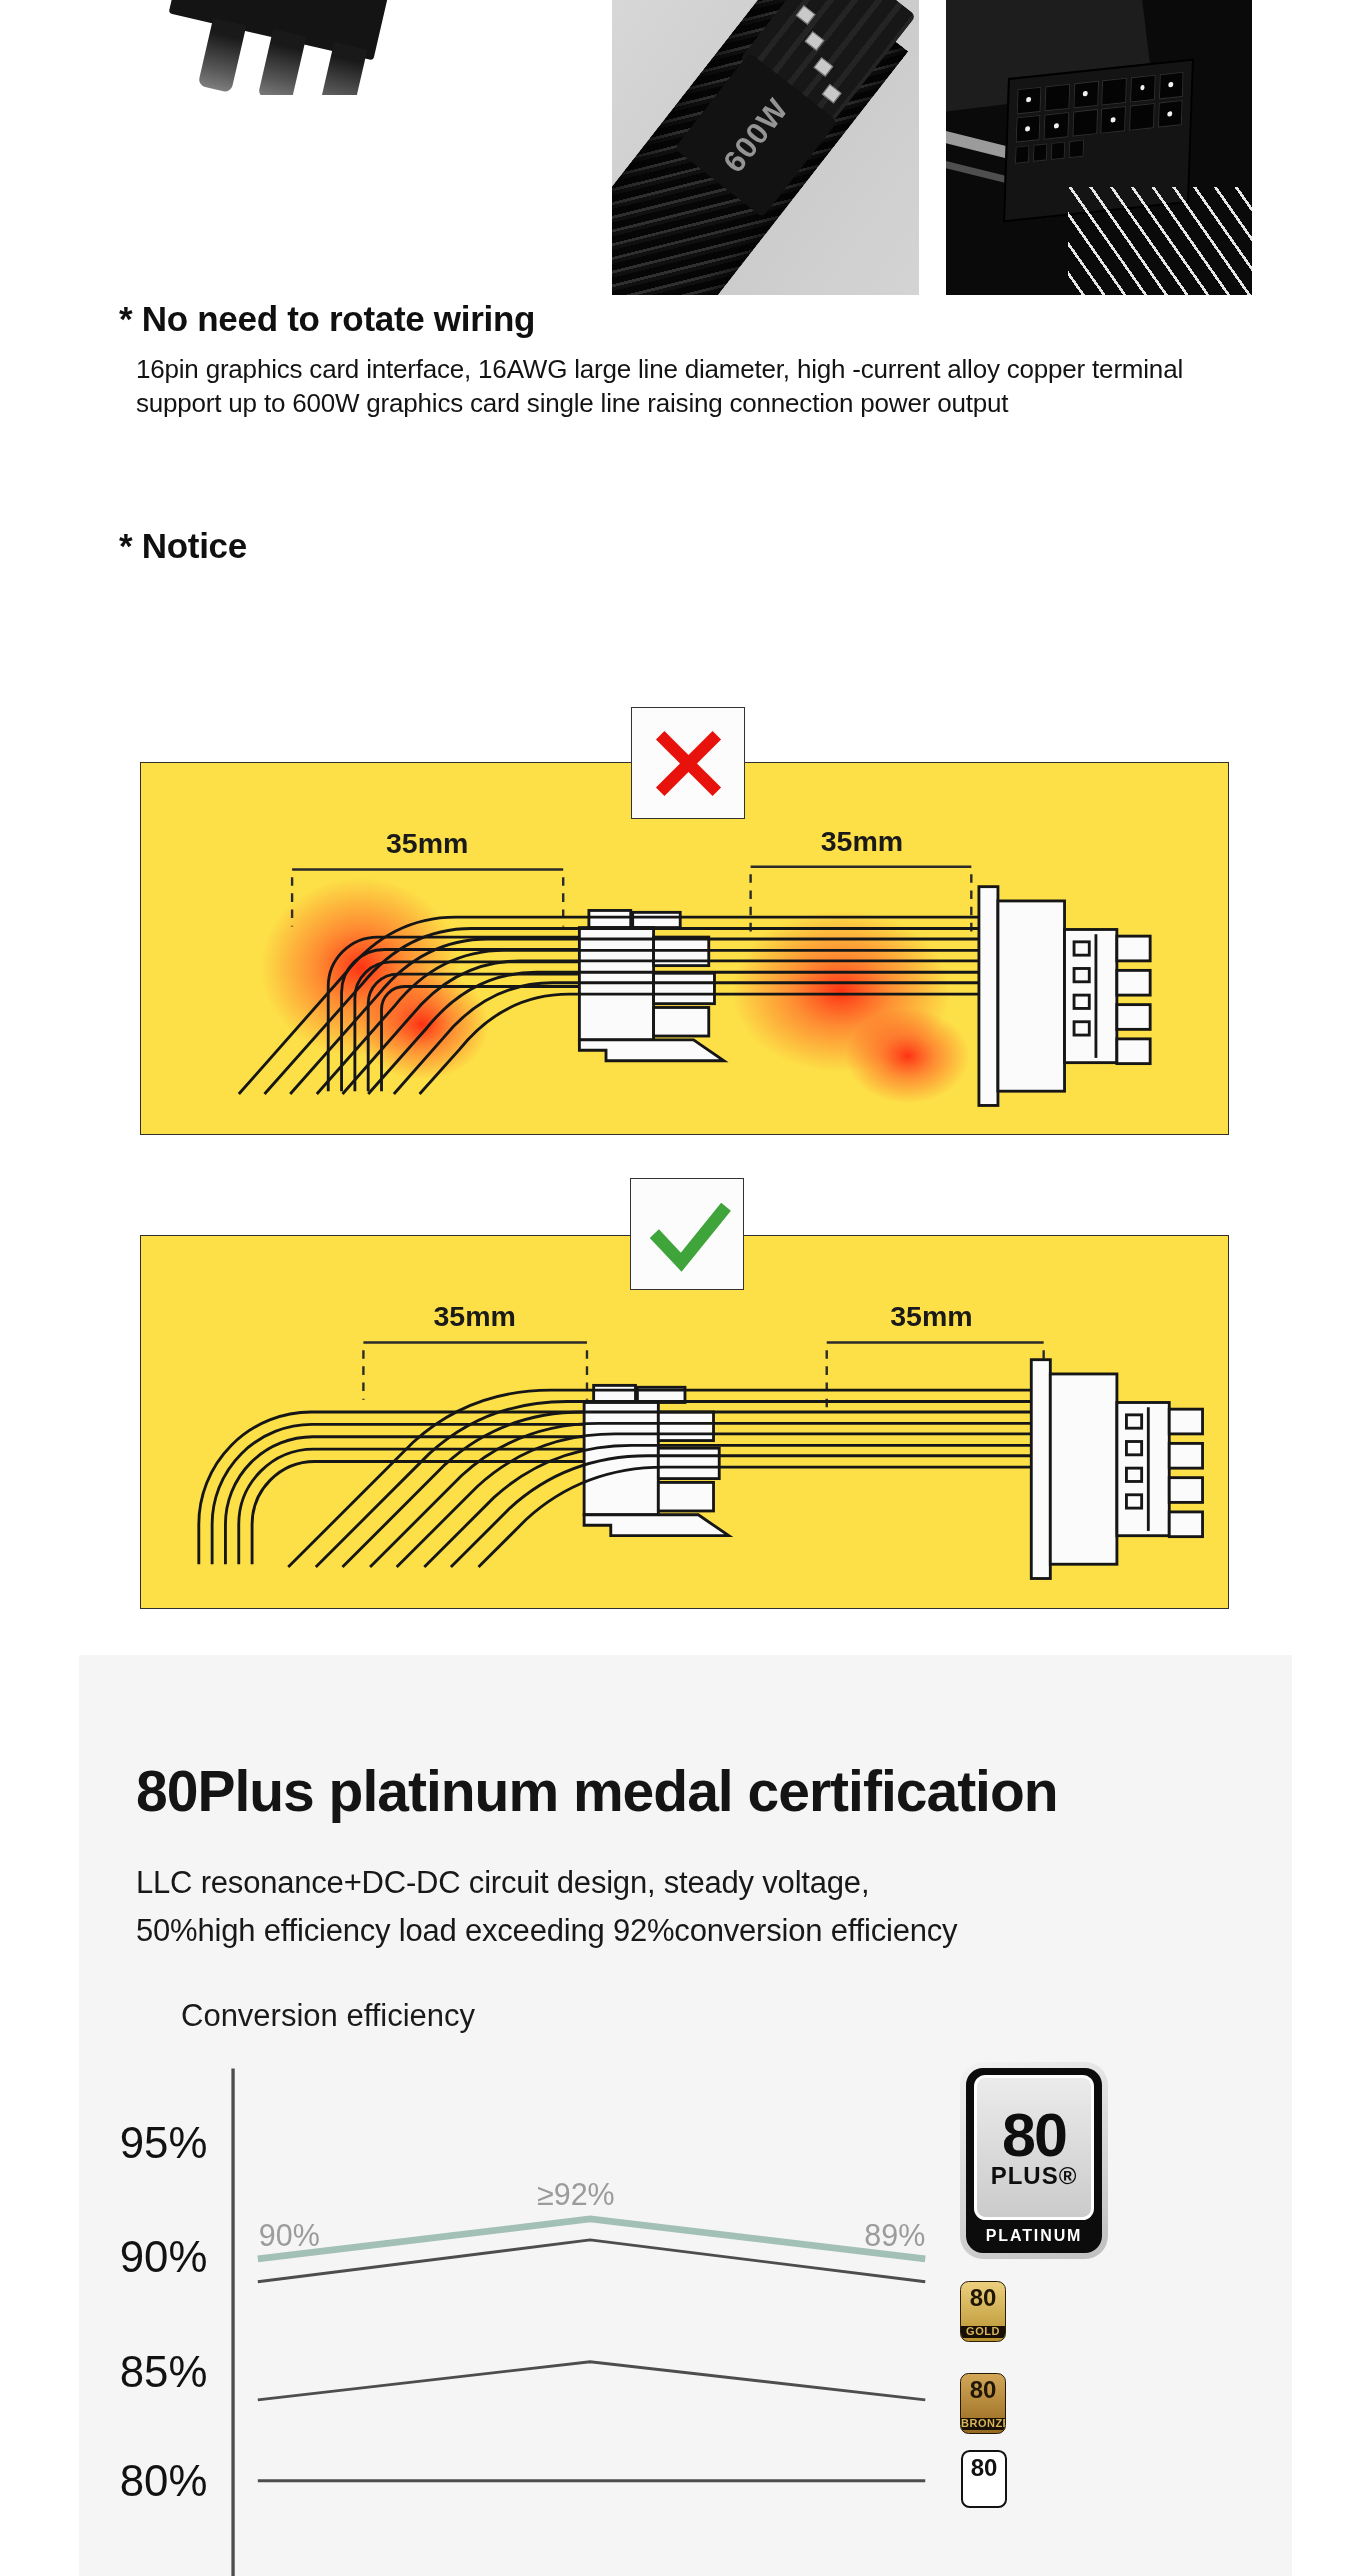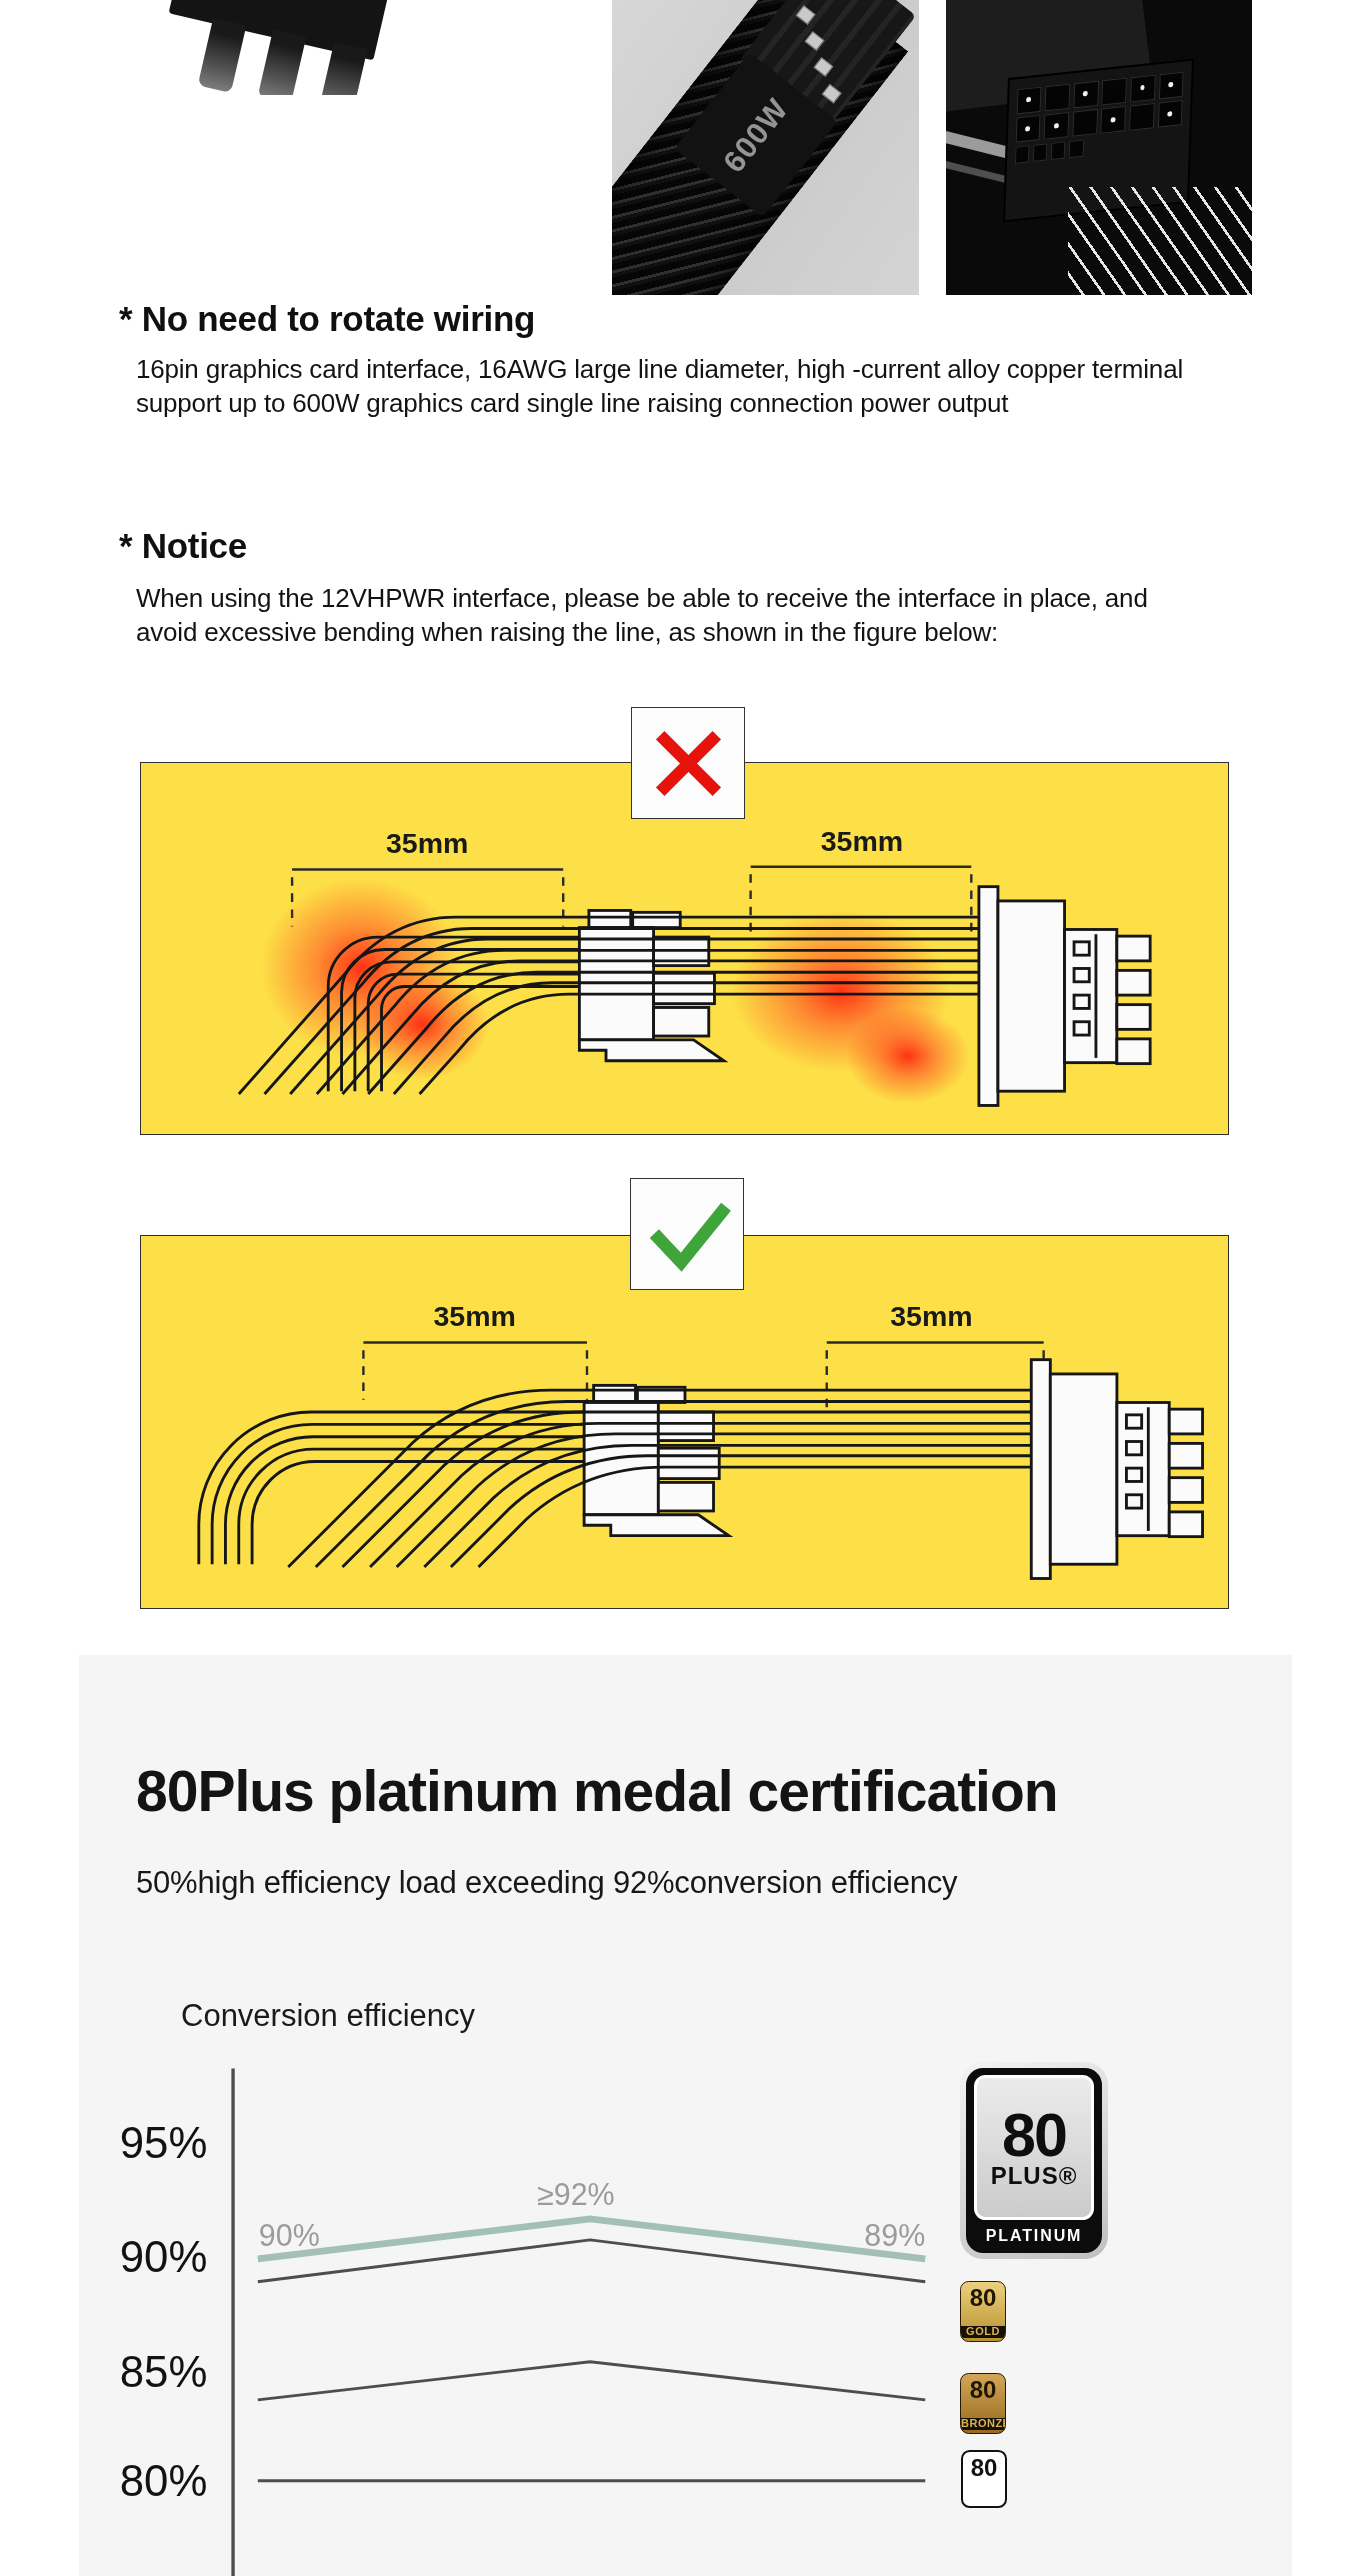--- a/index.html
+++ b/index.html
@@ -135,21 +135,20 @@
           <span class="slot"></span>
       </div>
     </div>
     <div class="h3-fins"></div>
   </div>
 
   <div class="abs h-star h1pos">* No need to rotate wiring</div>
   <div class="abs bodytxt p1pos">16pin graphics card interface, 16AWG large line diameter, high -current alloy copper terminal support up to 600W graphics card single line raising connection power output</div>
 
   <div class="abs h-star h2pos">* Notice</div>
-  <div class="abs bodytxt p2pos">When using the 12VHPWR interface, please be able to receive the interface in place, and avoid excessive bending when raising the line, as shown in the figure below:</div>
 
   <div class="abs mark-badge mark1">
     <svg width="91" height="91" viewBox="0 0 106 106">
       <line x1="20" y1="20" x2="86" y2="86" stroke="#e8120c" stroke-width="14"></line>
       <line x1="86" y1="20" x2="20" y2="86" stroke="#e8120c" stroke-width="14"></line>
     </svg>
   </div>
 
   <div class="abs diag-box diag1">
     <svg class="diag-svg" viewBox="0 0 1141 390">
@@ -256,20 +255,21 @@
         <path d="M1074 243 L549 243 Q464 243 404 298 L354 348"></path>
       </g>
       <use href="#conn12" x="935" y="130"></use>
     </svg>
   </div>
 
   <div class="abs gray-panel"></div>
 
   <div class="abs cert-h">80Plus platinum medal certification</div>
   <div class="abs cert-sub">
+    <div>LLC resonance+DC-DC circuit design, steady voltage,</div>
     <div>50%high efficiency load exceeding 92%conversion efficiency</div>
   </div>
   <div class="abs chart-title">Conversion efficiency</div>
 
   <svg class="abs" style="left:95px;top:2057px;" width="895" height="519" viewBox="0 0 940 545">
     <line x1="145" y1="12" x2="145" y2="545" stroke="#4d4d4d" stroke-width="3.5"></line>
 
     <text x="118" y="90" text-anchor="end" dominant-baseline="central" font-size="46" fill="#121212">95%</text>
     <text x="118" y="210" text-anchor="end" dominant-baseline="central" font-size="46" fill="#121212">90%</text>
     <text x="118" y="330" text-anchor="end" dominant-baseline="central" font-size="46" fill="#121212">85%</text>

